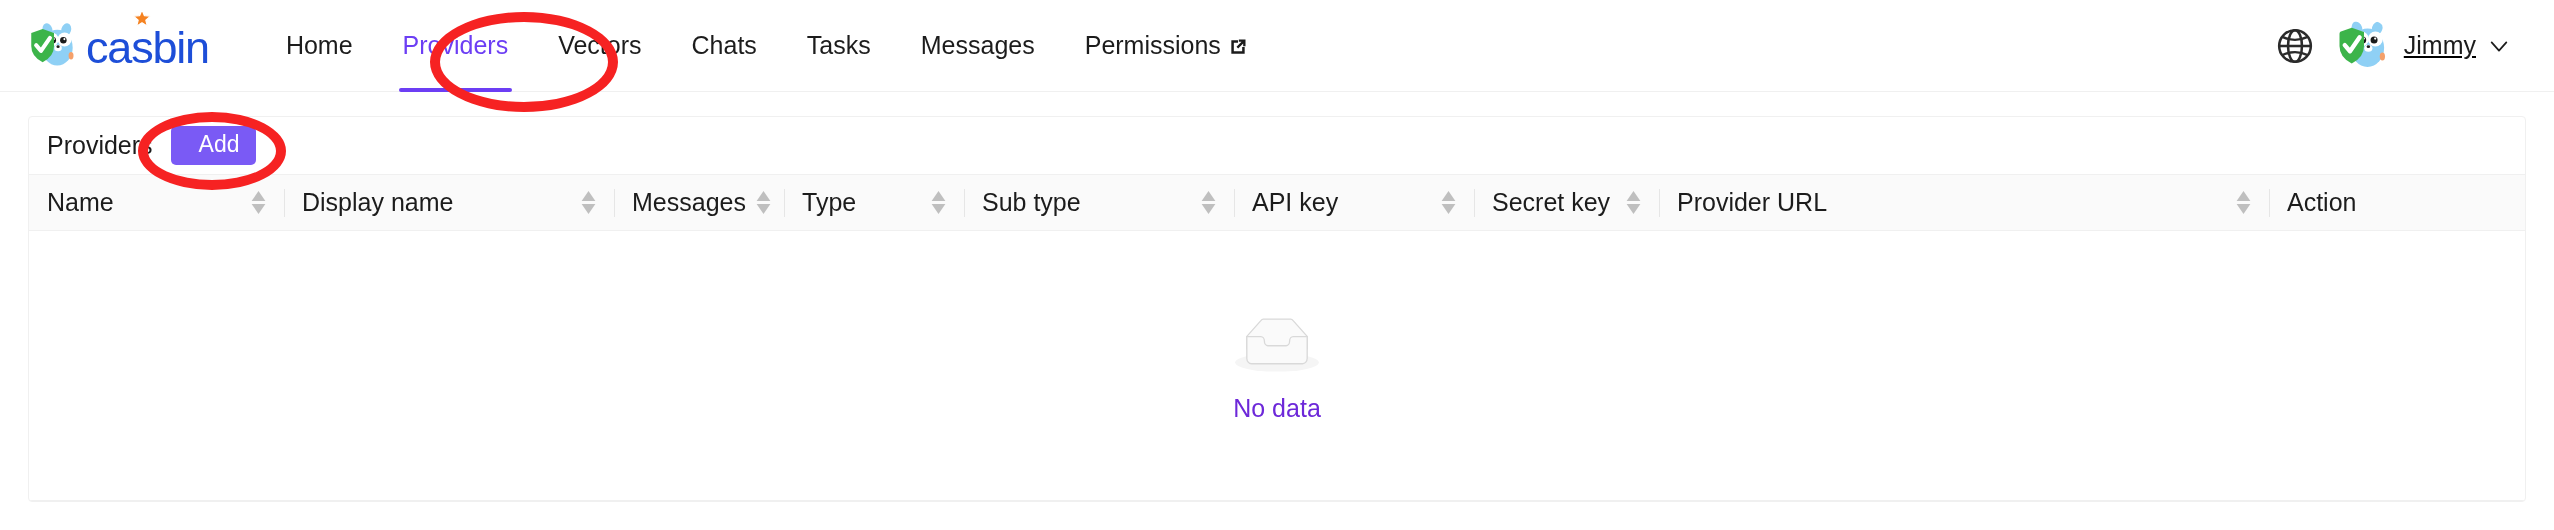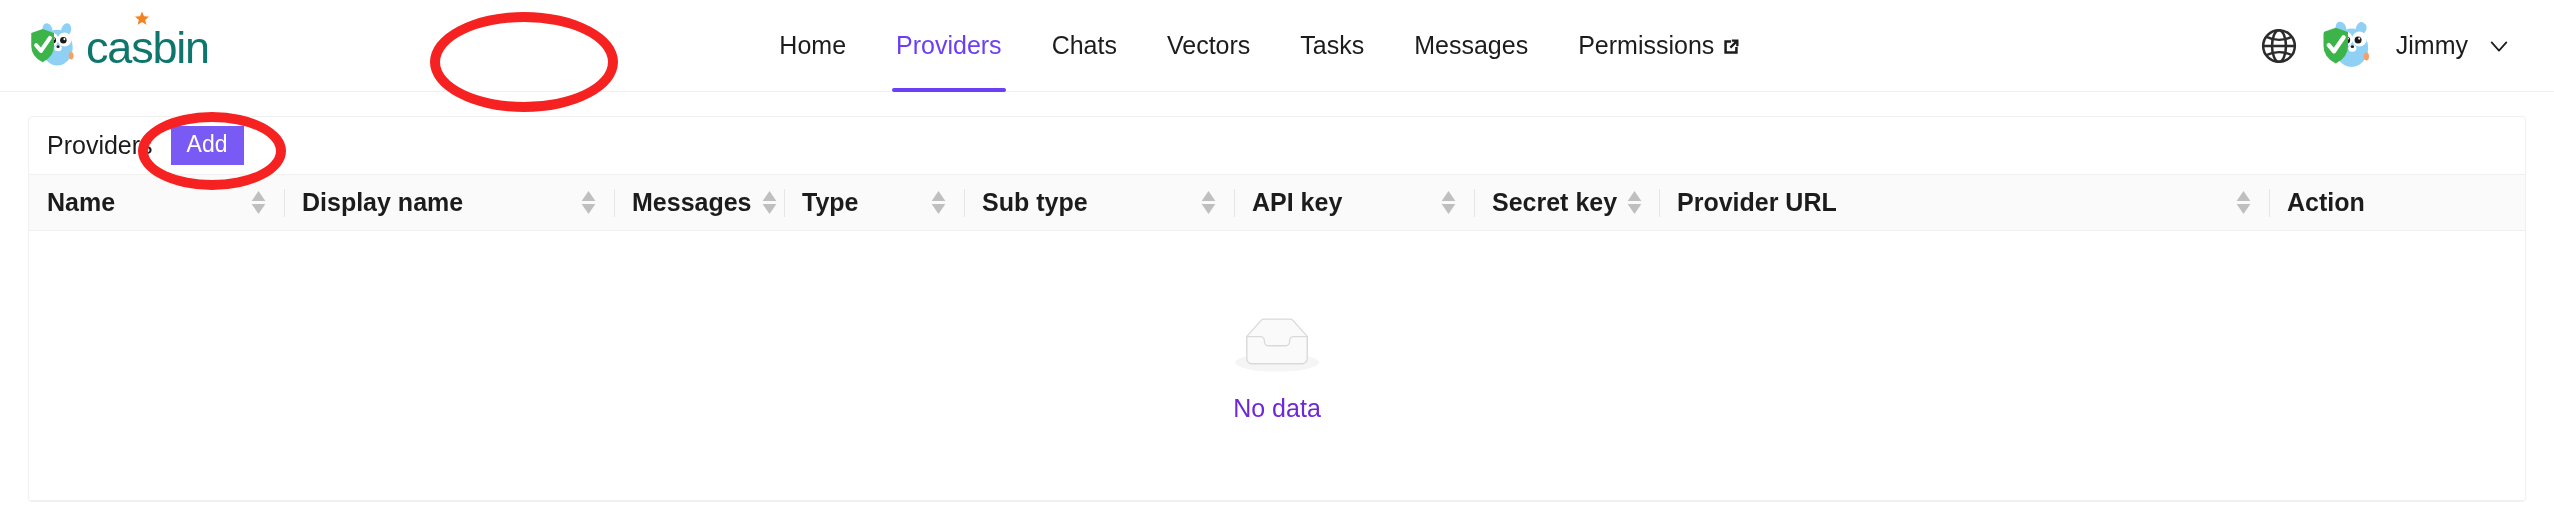--- a/index.html
+++ b/index.html
@@ -33,40 +33,39 @@
     align-items: center;
     gap: 6px;
     margin-right: 52px;
     flex: 0 0 auto;
     text-decoration: none;
   }
   .brand-logo { width: 52px; height: 52px; flex: 0 0 auto; display:block; }
   .brand-text {
     font-size: 45px;
     letter-spacing: -1.2px;
-    color: #0f766e;
+    color: #1d4ed8;
     font-weight: 400;
     line-height: 1;
     position: relative;
     top: 2px;
   }
   .brand-star {
     position: absolute;
     left: 131px;
     top: 8px;
     width: 22px;
     height: 22px;
   }
 
   .nav {
     display: flex;
     align-items: center;
     height: 76px;
     flex: 1 1 auto;
-    justify-content: center;
   }
   .nav-item {
     position: relative;
     display: flex;
     align-items: center;
     gap: 7px;
     height: 92px;
     padding: 0 25px;
     font-size: 25px;
     color: #1c1c1c;
@@ -95,21 +94,21 @@
     padding-right: 10px;
   }
   .globe-icon { width: 38px; height: 38px; display: block; cursor: pointer; }
   .avatar { width: 56px; height: 56px; display: block; border-radius: 50%; }
   .user-name {
     font-size: 25px;
     color: #1c1c1c;
     white-space: nowrap;
   }
   .chev { width: 22px; height: 22px; display: block; }
-  .user-box { display: flex; align-items: center; gap: 20px; cursor: pointer; }
+  .user-box { display: flex; align-items: center; gap: 12px; cursor: pointer; text-decoration: underline; }
 
   
   .content {
     padding: 24px 28px 0 28px;
   }
   .card {
     border: 1px solid #f0f0f0;
     border-radius: 4px;
     background: #ffffff;
     overflow: hidden;
@@ -123,39 +122,39 @@
   }
   .card-title {
     font-size: 25px;
     color: #1c1c1c;
     white-space: nowrap;
   }
   .btn-add {
     background: #7a5af5;
     color: #ffffff;
     border: none;
-    border-radius: 0;
+    border-radius: 5px;
     font-size: 23px;
     font-family: inherit;
-    padding: 5px 16px 7px 16px;
+    padding: 5px 16px 7px 28px;
     cursor: pointer;
     line-height: 1.2;
   }
 
   table.data-table {
     width: 100%;
     border-collapse: collapse;
     table-layout: fixed;
   }
   table.data-table thead th {
     background: #fafafa;
     border-top: 1px solid #f0f0f0;
     border-bottom: 1px solid #f0f0f0;
     font-size: 25px;
-    font-weight: 700;
+    font-weight: 400;
     color: #1c1c1c;
     text-align: left;
     padding: 13px 18px;
     height: 56px;
     position: relative;
     white-space: nowrap;
     cursor: pointer;
     vertical-align: middle;
   }
   table.data-table thead th .th-inner {
@@ -267,25 +266,25 @@
       <div class="nav-item">
         <span>Home</span>
       </div>
 
 
       <div class="nav-item active">
         <span>Providers</span>
       </div>
 
       <div class="nav-item">
+        <span>Vectors</span>
+      </div>
+
+      <div class="nav-item">
         <span>Chats</span>
-      </div>
-
-      <div class="nav-item">
-        <span>Vectors</span>
       </div>
 
       <div class="nav-item">
         <span>Tasks</span>
       </div>
 
       <div class="nav-item">
         <span>Messages</span>
       </div>
 

